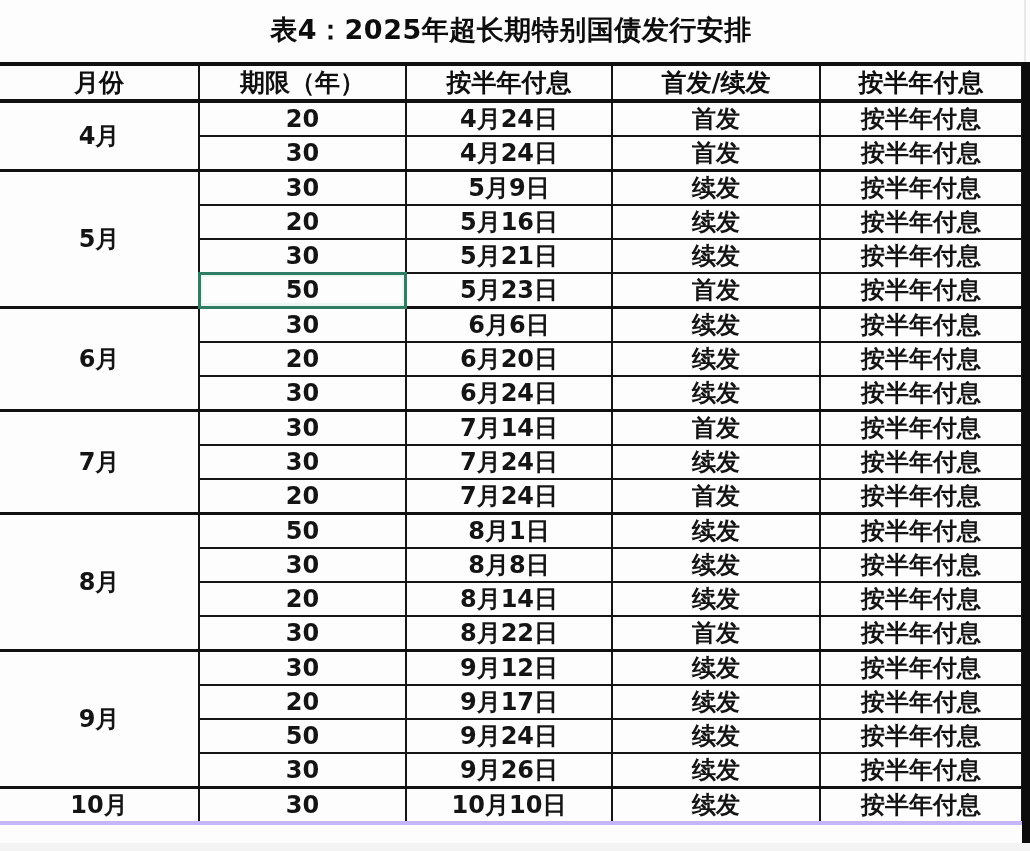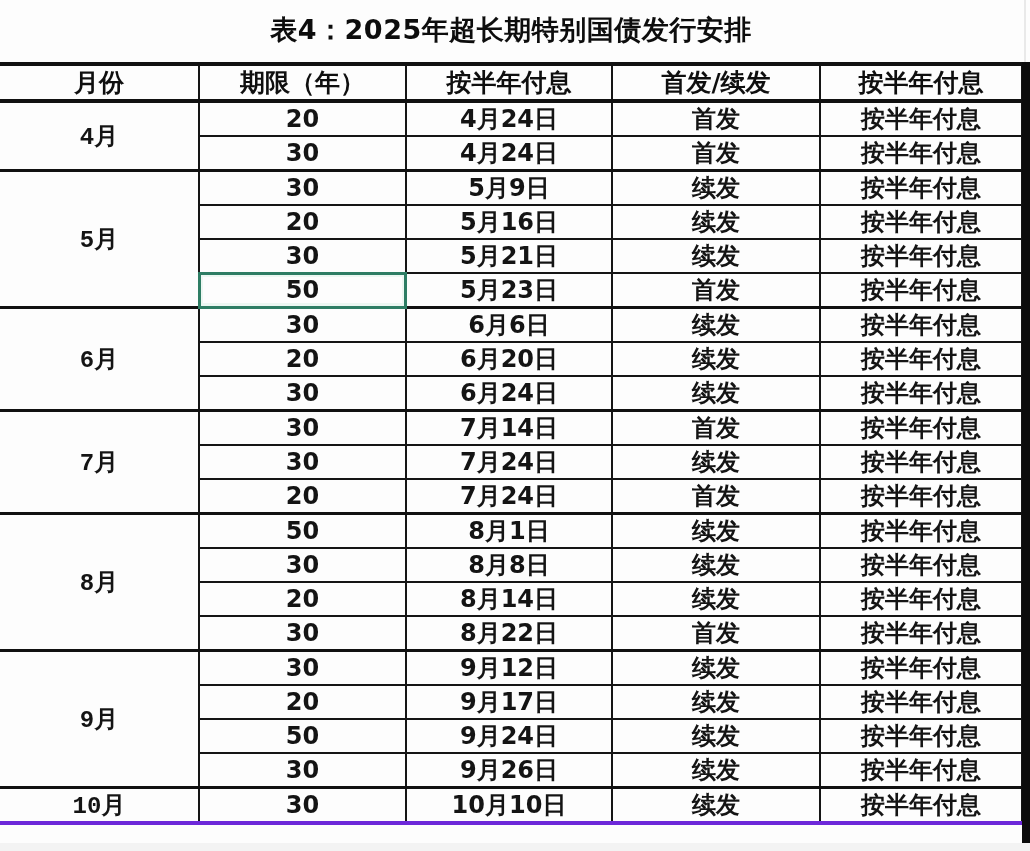--- a/index.html
+++ b/index.html
@@ -52,22 +52,22 @@
     height: 31.3px;
     font-size: 24px;
     font-weight: 600;
     color: #141414;
     border-top-width: 2px;
     border-bottom-width: 2px;
   }
   .bond-table th:first-child,
   .bond-table td.month-cell { border-left: none; margin-left: 28px; }
   .bond-table tr.group-end td { border-bottom: 3px solid #111111; }
-  .bond-table td.month-cell { border-bottom: 3px solid #111111; font-weight: 600; font-family: Liberation Mono, monospace; }
-  .bond-table tr.last-row td { border-bottom: 4px solid #6d28d9; }
+  .bond-table td.month-cell { border-bottom: 3px solid #111111; font-weight: 600; }
+  .bond-table tr.last-row td { border-bottom: 4px solid #c4b5fd; }
   .bond-table td.selected {
     outline: 3px solid #2e7d64;
     outline-offset: -2px;
     position: relative;
     z-index: 2;
     box-shadow: inset 0 0 0 3px rgba(234, 246, 241, 0.9);
   }
   .right-border-strip {
     position: absolute;
     top: 62px;

